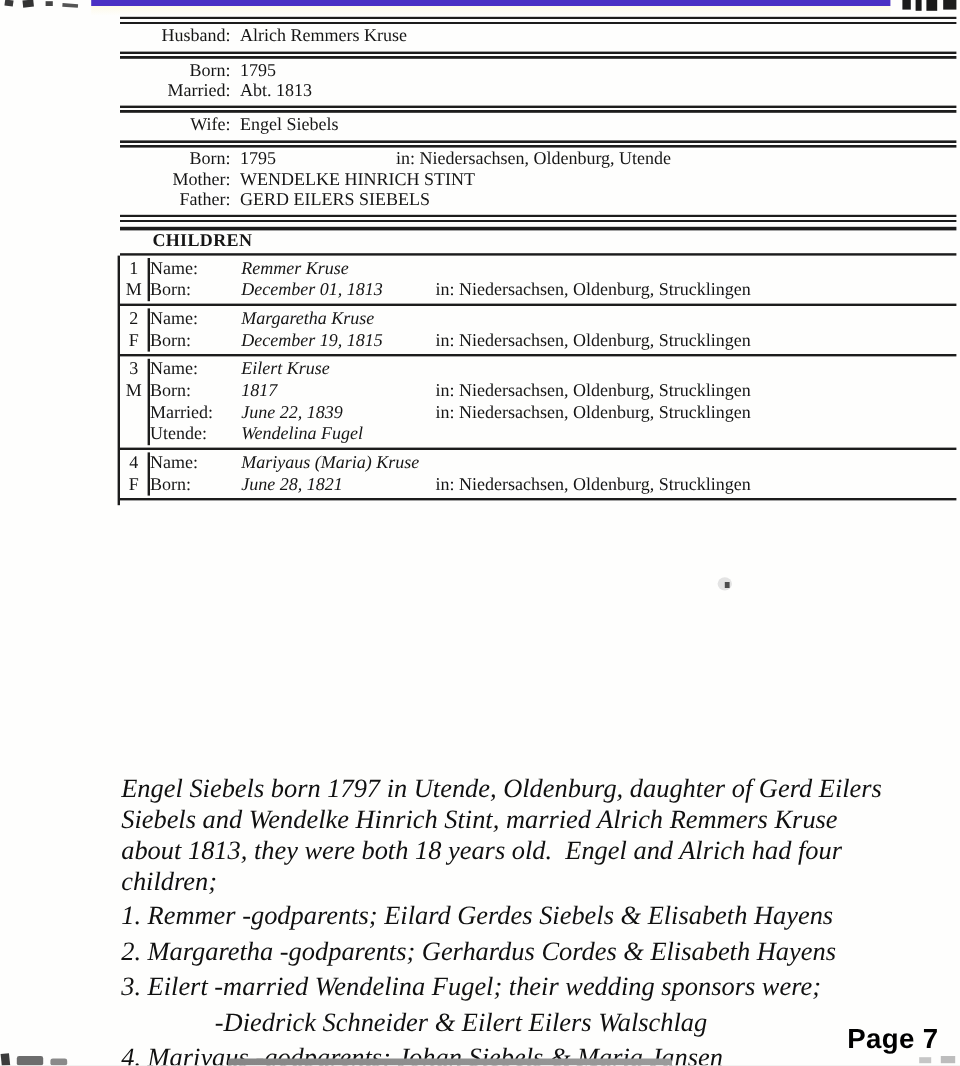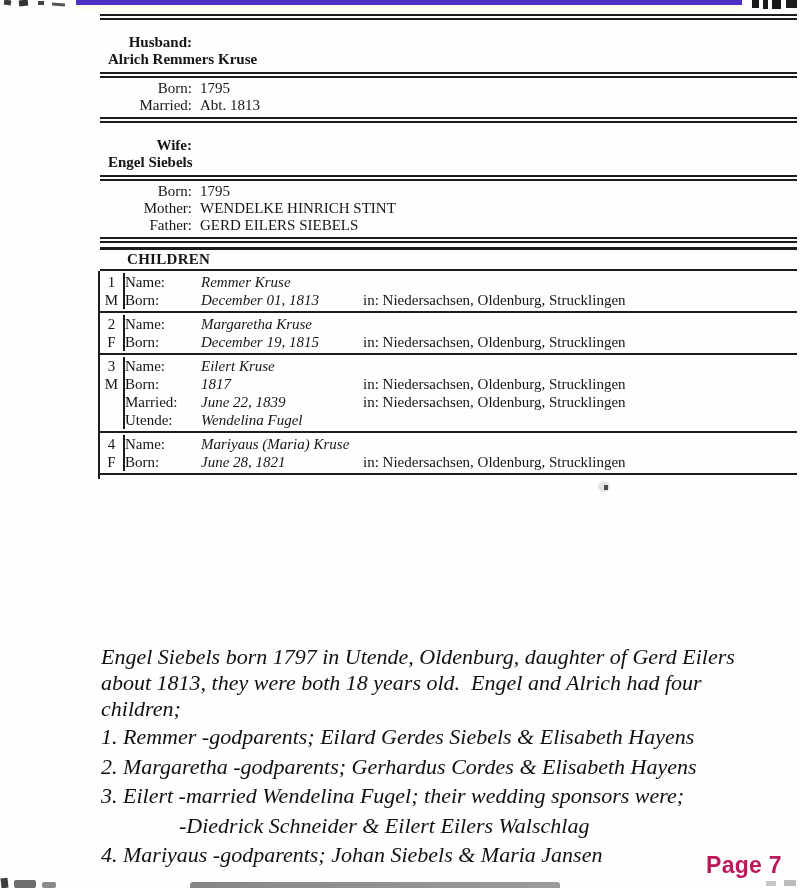--- a/index.html
+++ b/index.html
@@ -17,21 +17,21 @@
   .artifact { position:absolute; }
 
   
   .form { position:absolute; left:100px; top:14px; width:697px; font-size:15px; line-height:17px; }
   .rule-d { height:6px;
     background:linear-gradient(to bottom,#1c1c1c 0 2px,rgba(0,0,0,0) 2px 4px,#1c1c1c 4px 6px); }
   .rule-t { height:3px; background:#1c1c1c; }
   .rule-s { height:2px; background:#1c1c1c; }
   .spacer4 { height:4px; }
 
-  .name-row { display:flex; padding:14px 0 4px; font-weight:bold;flex-direction:column; }
+  .name-row { display:flex; padding:2px 0 4px; font-weight:normal; }
   .lbl { display:inline-block; width:92px; text-align:right; flex:none; }
   .val { margin-left:8px; white-space:pre; }
 
   .fields { padding:2px 0 3px; }
   .frow { display:flex; position:relative; line-height:17px; }
   .fin { position:absolute; left:230px; top:0; white-space:pre; }
 
   .chead { padding:1px 0 1px 27px; font-weight:bold; letter-spacing:0.3px; }
 
   .childrows { margin-left:-2px; border-left:2px solid #1c1c1c; }
@@ -97,20 +97,21 @@
     <div class="name-row">
       <span class="lbl">Wife:</span>
       <span class="val">Engel Siebels</span>
     </div>
     <div class="rule-d"></div>
 
     <div class="fields" id="wife-fields">
         <div class="frow">
           <span class="lbl">Born:</span>
           <span class="val">1795</span>
+          <span class="fin">in: Niedersachsen, Oldenburg, Utende</span>
         </div>
         <div class="frow">
           <span class="lbl">Mother:</span>
           <span class="val">WENDELKE HINRICH STINT</span>
         </div>
         <div class="frow">
           <span class="lbl">Father:</span>
           <span class="val">GERD EILERS SIEBELS</span>
         </div>
       </div>
@@ -202,30 +203,31 @@
         <div class="rule-s"></div>
         <div class="tbl-bottom-tail"></div>
       </div>
   </div>
 
   <div class="artifact" style="left:598px;top:481px;width:12px;height:11px;background:#e3e3e3;border-radius:50%;"></div>
   <div class="artifact" style="left:604px;top:485px;width:4px;height:5px;background:#4c4c4c;"></div>
 
   <div class="notes" id="notes">
       <div class="note-par-line">Engel Siebels born 1797 in Utende, Oldenburg, daughter of Gerd Eilers</div>
+      <div class="note-par-line">Siebels and Wendelke Hinrich Stint, married Alrich Remmers Kruse</div>
       <div class="note-par-line">about 1813, they were both 18 years old.  Engel and Alrich had four</div>
       <div class="note-par-line">children;</div>
       <div class="note-list-line">1. Remmer -godparents; Eilard Gerdes Siebels &amp; Elisabeth Hayens</div>
       <div class="note-list-line">2. Margaretha -godparents; Gerhardus Cordes &amp; Elisabeth Hayens</div>
       <div class="note-list-line">3. Eilert -married Wendelina Fugel; their wedding sponsors were;</div>
       <div class="note-list-line note-indent">-Diedrick Schneider &amp; Eilert Eilers Walschlag</div>
       <div class="note-list-line">4. Mariyaus -godparents; Johan Siebels &amp; Maria Jansen</div>
     </div>
 
-  <div class="page-number" style="color: #be185d;">Page 7</div>
+  <div class="page-number" style="color: #000000;">Page 7</div>
 
   <div class="artifact" style="left:1px;top:878px;width:7px;height:10px;background:#3c3c3c;transform:rotate(-6deg);"></div>
   <div class="artifact" style="left:14px;top:880px;width:22px;height:8px;background:#6d6d6d;border-radius:2px;"></div>
   <div class="artifact" style="left:42px;top:882px;width:14px;height:6px;background:#8a8a8a;border-radius:2px;"></div>
   <div class="artifact" style="left:190px;top:882px;width:370px;height:6px;background:linear-gradient(to right,#868686,#9b9b9b);border-radius:3px 3px 0 0;"></div>
   <div class="artifact" style="left:766px;top:881px;width:10px;height:5px;background:#c6c6c6;"></div>
   <div class="artifact" style="left:784px;top:880px;width:12px;height:6px;background:#bdbdbd;"></div>
 
 </div>
 

